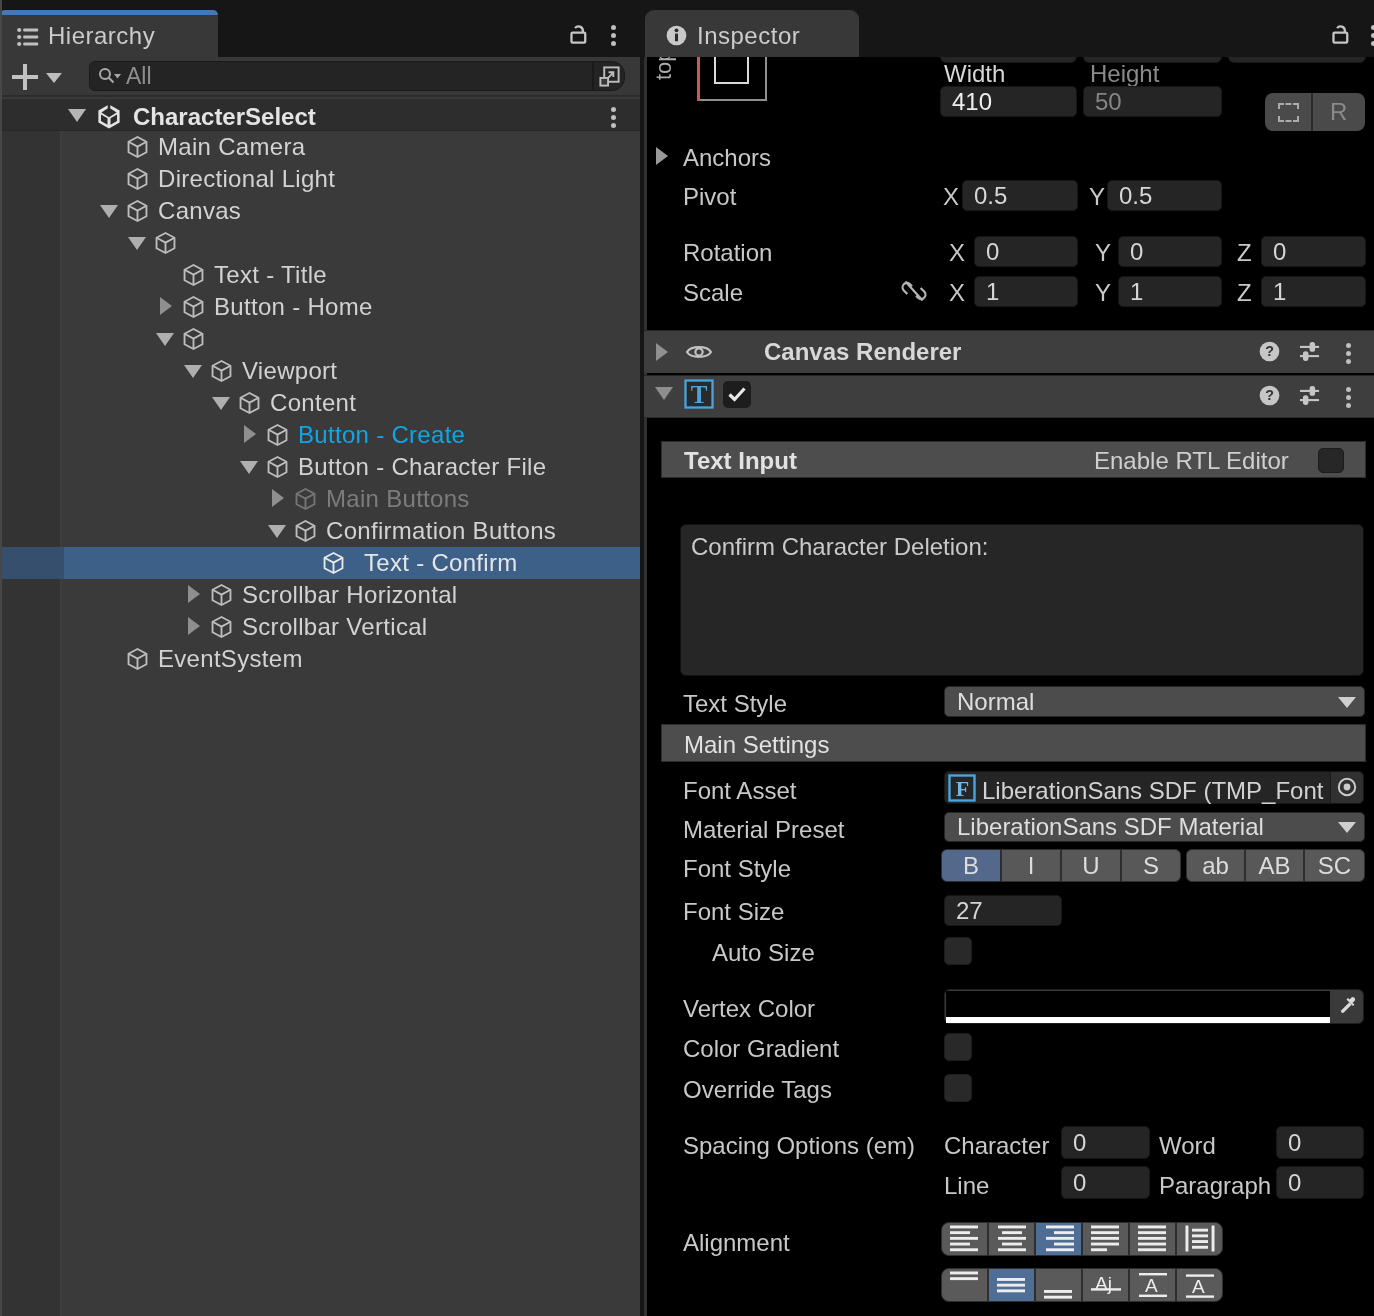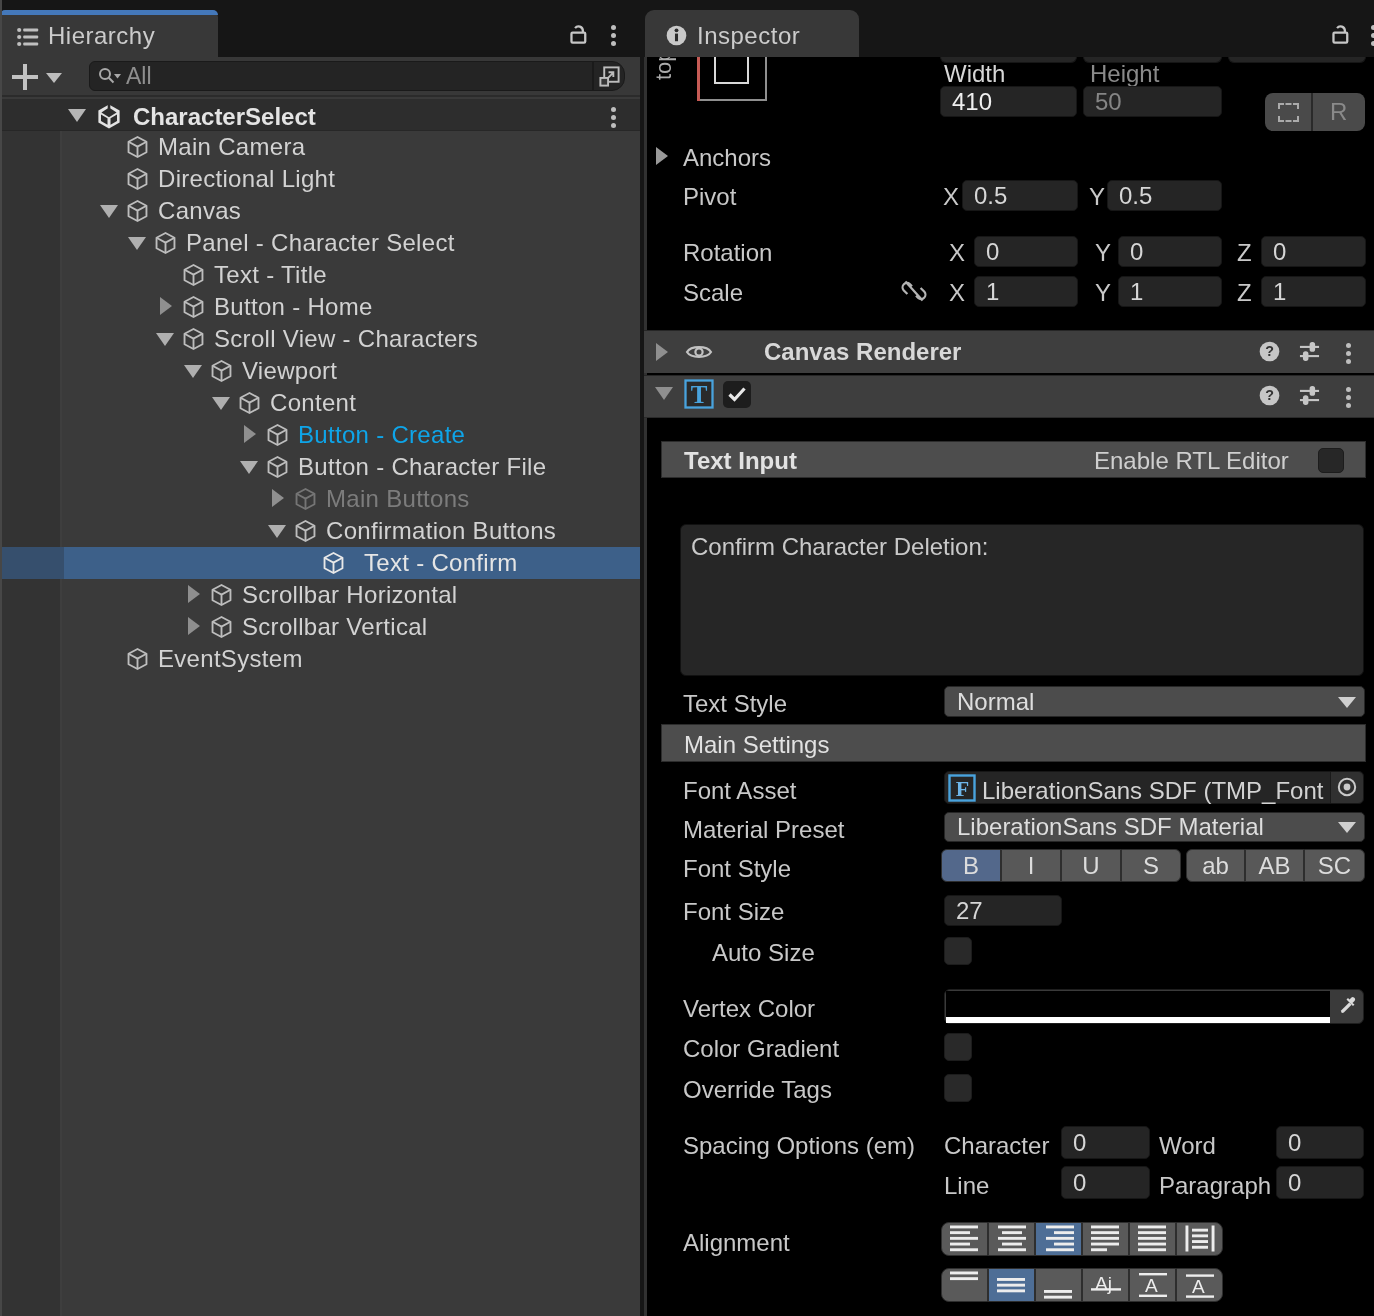--- a/index.html
+++ b/index.html
@@ -169,35 +169,33 @@
 <div class="rowtxt" style="left:158px;top:165px;color:#D2D2D2">Directional Light</div>
 <div class="trid" style="left:100px;top:205px"></div>
 <svg class="a" style="left:125px;top:198px;opacity:1" width="25" height="26">
       <use href="#cube" stroke="#BDBDBD"></use>
     </svg>
 <div class="rowtxt" style="left:158px;top:197px;color:#D2D2D2">Canvas</div>
 <div class="trid" style="left:128px;top:237px"></div>
 <svg class="a" style="left:153px;top:230px;opacity:1" width="25" height="26">
       <use href="#cube" stroke="#BDBDBD"></use>
     </svg>
-<div class="rowtxt" style="left:186px;top:229px;color:#D2D2D2">Panel - Character Select</div>
 <svg class="a" style="left:181px;top:262px;opacity:1" width="25" height="26">
       <use href="#cube" stroke="#BDBDBD"></use>
     </svg>
 <div class="rowtxt" style="left:214px;top:261px;color:#D2D2D2">Text - Title</div>
 <div class="trir" style="left:160px;top:297px"></div>
 <svg class="a" style="left:181px;top:294px;opacity:1" width="25" height="26">
       <use href="#cube" stroke="#BDBDBD"></use>
     </svg>
 <div class="rowtxt" style="left:214px;top:293px;color:#D2D2D2">Button - Home</div>
 <div class="trid" style="left:156px;top:333px"></div>
 <svg class="a" style="left:181px;top:326px;opacity:1" width="25" height="26">
       <use href="#cube" stroke="#BDBDBD"></use>
     </svg>
-<div class="rowtxt" style="left:214px;top:325px;color:#D2D2D2">Scroll View - Characters</div>
 <div class="trid" style="left:184px;top:365px"></div>
 <svg class="a" style="left:209px;top:358px;opacity:1" width="25" height="26">
       <use href="#cube" stroke="#BDBDBD"></use>
     </svg>
 <div class="rowtxt" style="left:242px;top:357px;color:#D2D2D2">Viewport</div>
 <div class="trid" style="left:212px;top:397px"></div>
 <svg class="a" style="left:237px;top:390px;opacity:1" width="25" height="26">
       <use href="#cube" stroke="#BDBDBD"></use>
     </svg>
 <div class="rowtxt" style="left:270px;top:389px;color:#D2D2D2">Content</div>

